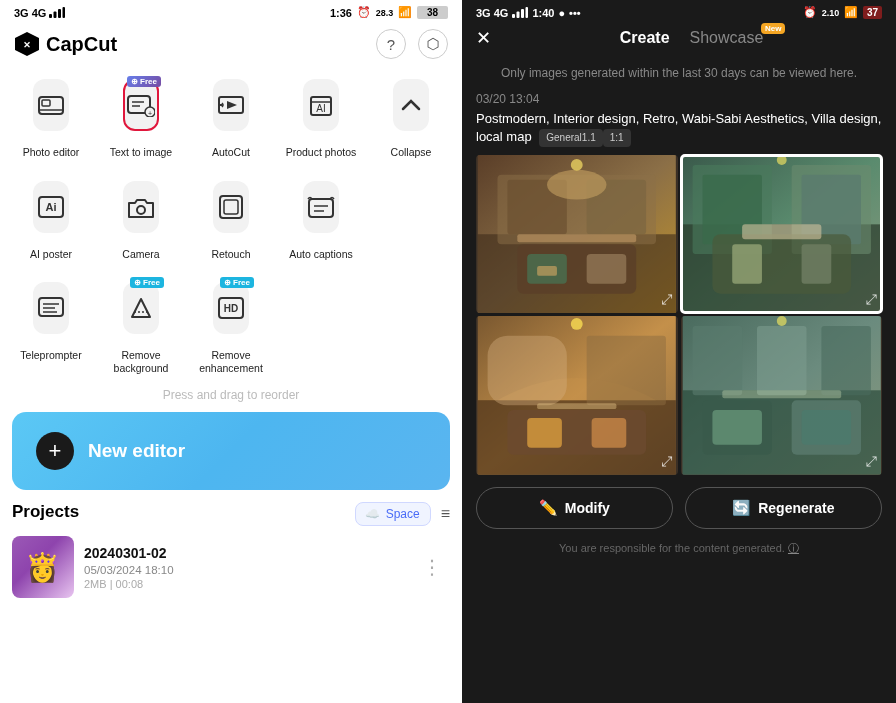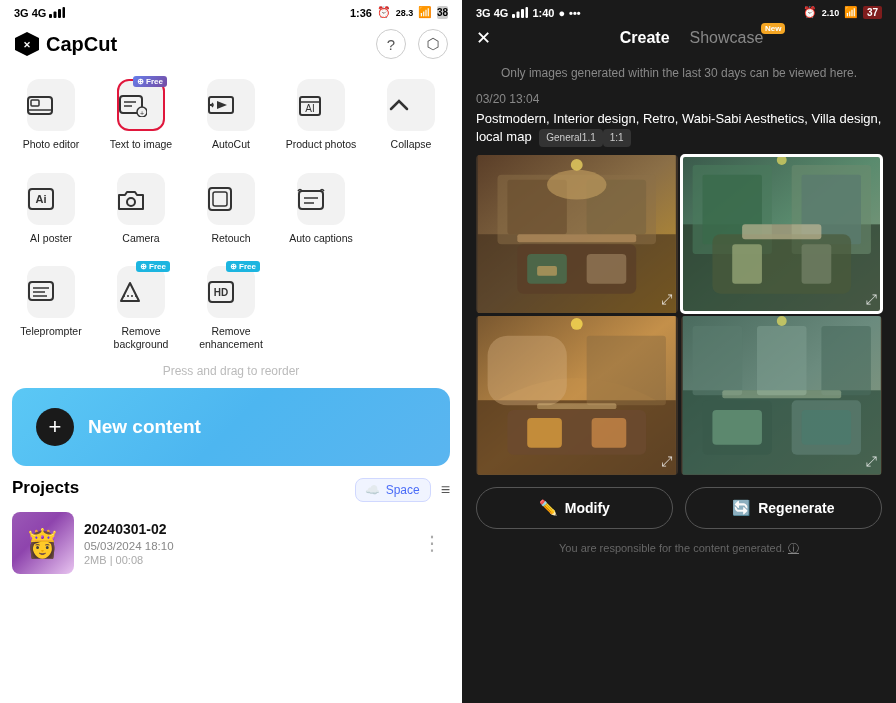--- a/index.html
+++ b/index.html
@@ -70,29 +70,30 @@
     }
     .tool-item {
       display: flex;
       flex-direction: column;
       align-items: center;
       padding: 8px 4px 6px;
       cursor: pointer;
       position: relative;
     }
     .tool-icon-wrap {
-      width: 48px;
+      width: 36px;
       height: 52px;
       background: #f2f2f2;
       border-radius: 12px;
       display: flex;
       align-items: center;
+      justify-content: center;
       font-size: 22px;
       position: relative;
-      margin-bottom: 7px;
+      margin-bottom: 15px;
     }
     .tool-item.highlighted .tool-icon-wrap {
       border: 2.5px solid #e0173c;
     }
     .tool-label {
       font-size: 10.5px;
       color: #222;
       text-align: center;
       line-height: 1.2;
     }
@@ -357,21 +358,21 @@
         <rect x="4.5" y="4.5" width="3" height="6.5" rx="1" fill="#000"></rect>
         <rect x="9" y="2" width="3" height="9" rx="1" fill="#000"></rect>
         <rect x="13.5" y="0" width="2.5" height="11" rx="1" fill="#000"></rect>
       </svg>
     </div>
     <div class="status-right">
       <span>1:36</span>
       <span>⏰</span>
       <span style="font-size:9px;">28.3</span>
       <span>📶</span>
-      <span style="background:#ccc;border-radius:2px;padding:1px 0;font-size:10px;">38</span>
+      <span style="background:#ccc;border-radius:2px;padding:1px 10px;font-size:10px;">38</span>
     </div>
   </div>
 
   <div class="header">
     <div class="logo">
       <svg width="26" height="26" viewBox="0 0 26 26">
         <polygon points="13,1 25,7 25,19 13,25 1,19 1,7" fill="#000"></polygon>
         <text x="13" y="17" font-size="9" fill="#fff" text-anchor="middle" font-weight="bold">✕</text>
       </svg>
       <span>CapCut</span>
@@ -521,21 +522,21 @@
       </div>
       <span class="tool-label">Remove enhancement</span>
     </div>
     <div style="grid-column: span 2;"></div>
   </div>
 
   <div class="drag-hint">Press and drag to reorder</div>
 
   <div class="new-project-btn">
     <div class="np-circle">+</div>
-    <span class="np-label">New content</span>
+    <span class="np-label">New editor</span>
   </div>
 
   <div class="projects-section">
     <div class="projects-header">
       <span class="projects-title">Projects</span>
       <div style="display:flex;align-items:center;gap:10px;">
         <div class="space-btn">
           <span>☁️</span>
           <span>Space</span>
         </div>

